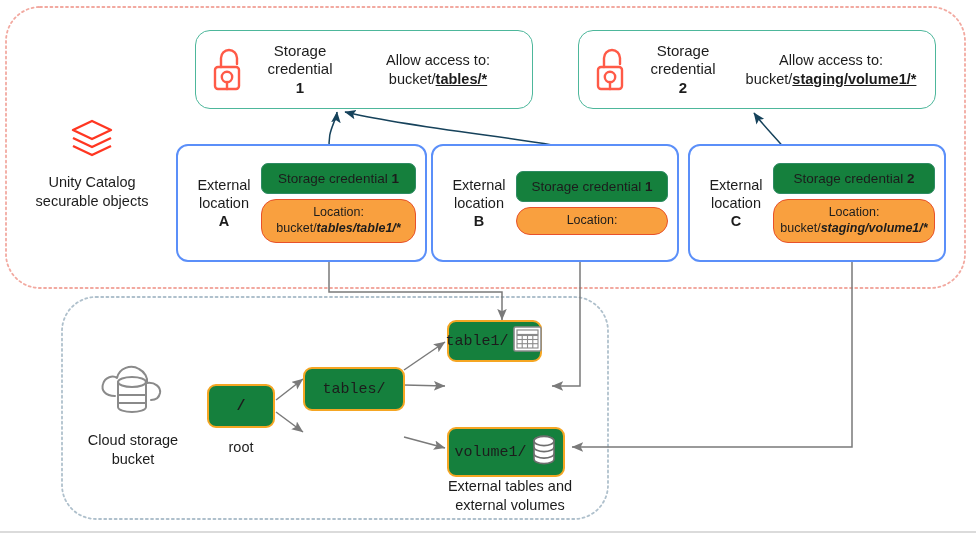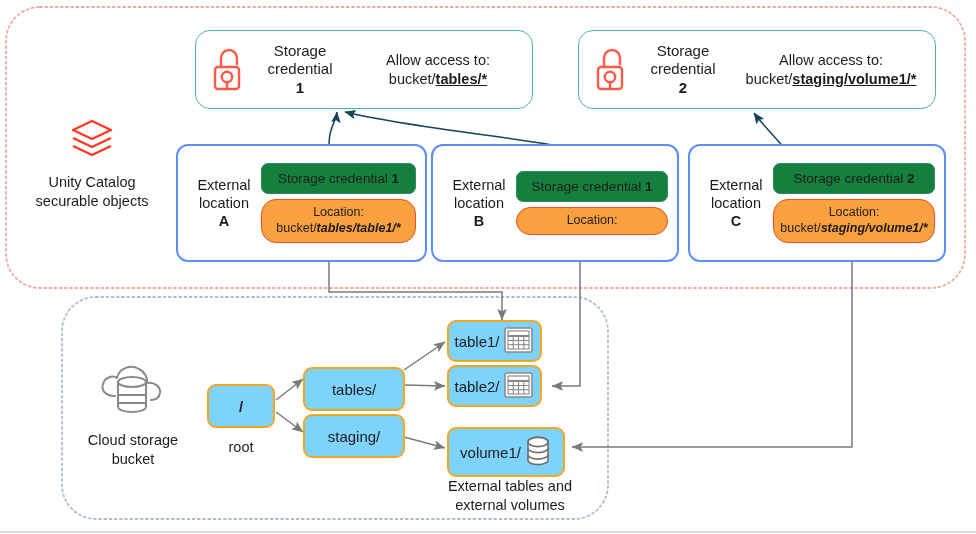--- a/index.html
+++ b/index.html
@@ -65,23 +65,23 @@
 
   
   .side-label {
     position:absolute; z-index:3; text-align:center;
     font-size:14.5px; color:#1c1c1c; line-height:1.3;
   }
   .side-label .ico { display:block; margin:0 auto 6px auto; }
 
   
   .tree-box {
-    background:#7dd3fc; border:2px solid #F5A623; border-radius:9px;
+    background:#15803d; border:2px solid #F5A623; border-radius:9px;
     display:flex; align-items:center; justify-content:center; gap:3px;
-    font-size:15px; color:#1c1c1c;
+    font-size:15px; color:#1c1c1c;font-family:Liberation Mono, monospace;
   }
   .tree-box.with-icon { justify-content:center; padding:0 5px; }
   .tree-caption {
     position:absolute; z-index:3; font-size:14.5px; color:#1c1c1c;
     text-align:center; line-height:1.3;
   }
 </style>
 </head>
 <body>
 
@@ -244,59 +244,39 @@
     <span>/</span>
   </div>
   <div class="tree-caption" style="left:207px; top:438px; width:68px;">
     <span>root</span>
   </div>
 
   <div class="node tree-box" style="left:303px; top:355px; width:102px; height:44px;margin-top:12px;">
     <span>tables/</span>
   </div>
 
-  <div class="node tree-box" style="left:303px; top:414px; width:102px; height:44px;">
-    <span>staging/</span>
-  </div>
 
   <div class="node tree-box with-icon" style="left:447px; top:320px; width:95px; height:42px;">
     <span>table1/</span>
     <span>
       <svg width="32" height="30" viewBox="0 0 32 30">
         <rect x="2" y="3" width="27" height="24" rx="1.5" fill="#fff" stroke="#8A8A8A" stroke-width="1.6"></rect>
         <rect x="5" y="6" width="21" height="4.5" fill="#fff" stroke="#8A8A8A" stroke-width="1.2"></rect>
         <g stroke="#8A8A8A" stroke-width="1.1" fill="none">
           <rect x="5" y="11.5" width="21" height="12.5"></rect>
           <line x1="5" y1="15.5" x2="26" y2="15.5"></line>
           <line x1="5" y1="19.7" x2="26" y2="19.7"></line>
           <line x1="10.2" y1="11.5" x2="10.2" y2="24"></line>
           <line x1="15.5" y1="11.5" x2="15.5" y2="24"></line>
           <line x1="20.8" y1="11.5" x2="20.8" y2="24"></line>
         </g>
       </svg>
     </span>
   </div>
 
-  <div class="node tree-box with-icon" style="left:447px; top:365px; width:95px; height:42px;">
-    <span>table2/</span>
-    <span>
-      <svg width="32" height="30" viewBox="0 0 32 30">
-        <rect x="2" y="3" width="27" height="24" rx="1.5" fill="#fff" stroke="#8A8A8A" stroke-width="1.6"></rect>
-        <rect x="5" y="6" width="21" height="4.5" fill="#fff" stroke="#8A8A8A" stroke-width="1.2"></rect>
-        <g stroke="#8A8A8A" stroke-width="1.1" fill="none">
-          <rect x="5" y="11.5" width="21" height="12.5"></rect>
-          <line x1="5" y1="15.5" x2="26" y2="15.5"></line>
-          <line x1="5" y1="19.7" x2="26" y2="19.7"></line>
-          <line x1="10.2" y1="11.5" x2="10.2" y2="24"></line>
-          <line x1="15.5" y1="11.5" x2="15.5" y2="24"></line>
-          <line x1="20.8" y1="11.5" x2="20.8" y2="24"></line>
-        </g>
-      </svg>
-    </span>
-  </div>
 
   <div class="node tree-box with-icon" style="left:447px; top:427px; width:118px; height:50px;">
     <span>volume1/</span>
     <span>
       <svg width="28" height="32" viewBox="0 0 28 32">
         <g fill="#fff" stroke="#6E6E6E" stroke-width="1.6">
           <path d="M4 7 C4 4.3 8.5 2.4 14 2.4 C19.5 2.4 24 4.3 24 7 L24 25 C24 27.7 19.5 29.6 14 29.6 C8.5 29.6 4 27.7 4 25 Z"></path>
           <ellipse cx="14" cy="7" rx="10" ry="4.6"></ellipse>
           <path d="M4 13 C4 15.7 8.5 17.6 14 17.6 C19.5 17.6 24 15.7 24 13" fill="none"></path>
           <path d="M4 19.5 C4 22.2 8.5 24.1 14 24.1 C19.5 24.1 24 22.2 24 19.5" fill="none"></path>

